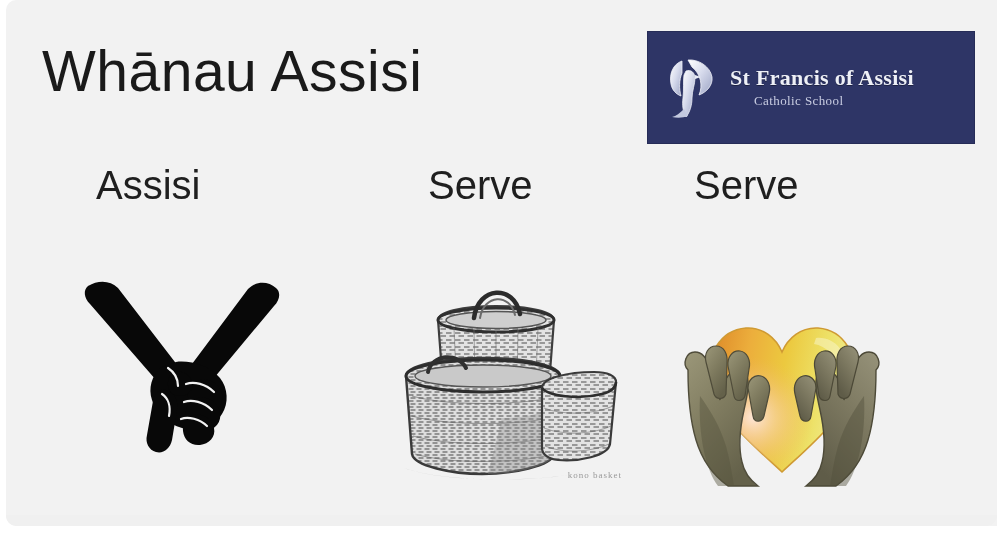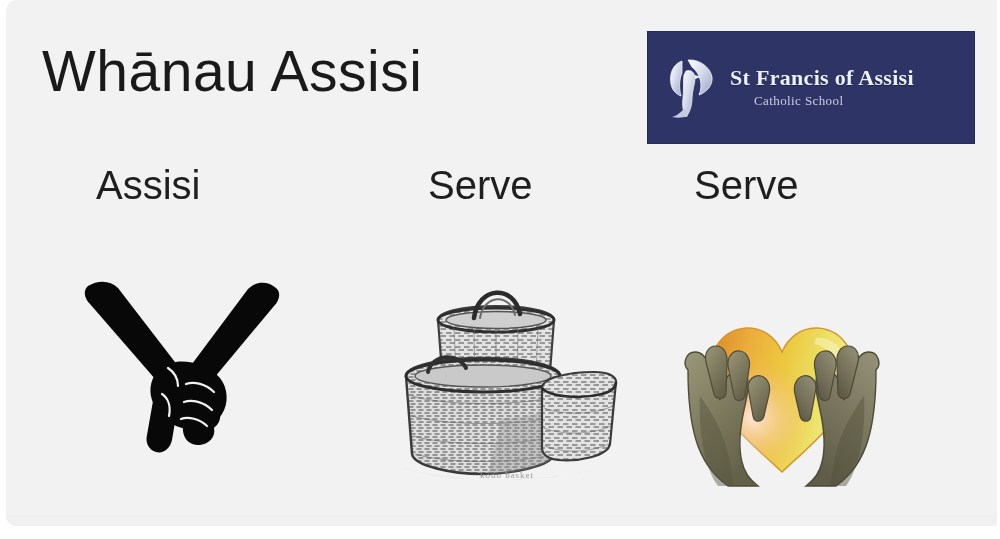--- a/index.html
+++ b/index.html
@@ -117,21 +117,21 @@
   .pillar-art { position: absolute; }
   #art-connect { left: 82px;  top: 268px; width: 200px; height: 190px; }
   #art-fund    { left: 392px; top: 268px; width: 230px; height: 228px; }
   #art-serve   { left: 676px; top: 276px; width: 212px; height: 214px; }
 
   #fund-caption {
     position: absolute;
     left: 392px;
     top: 470px;
     width: 230px;
-    text-align: center;
+    text-align: right;
     font-size: 9px;
     line-height: 11px;
     color: #9a9a9a;
     letter-spacing: 1px;
     font-family: "Liberation Serif", serif;
   }
 </style>
 </head>
 <body>
 

